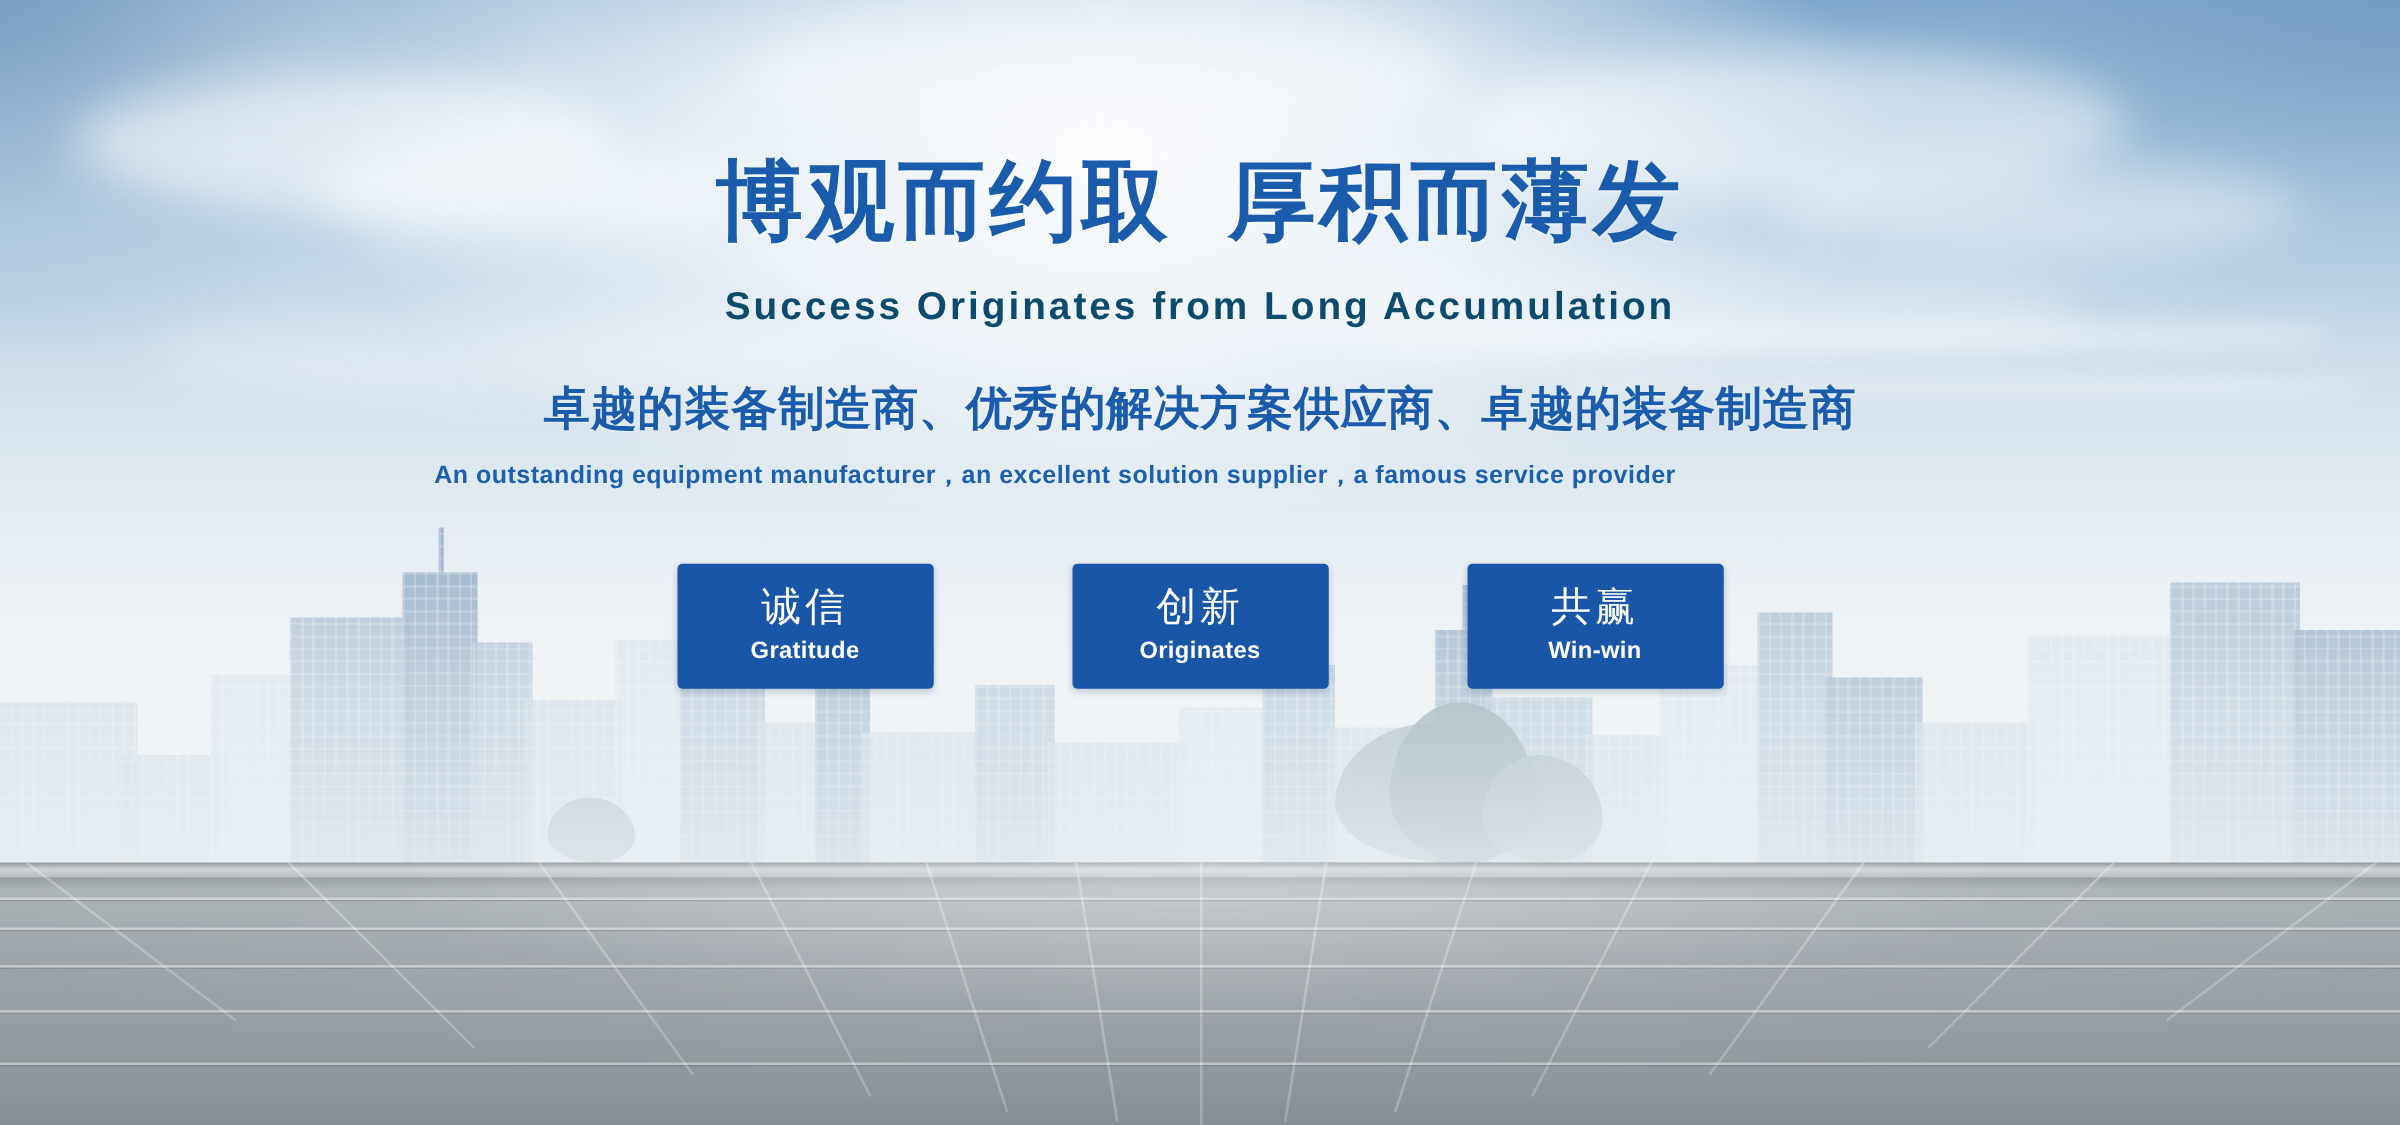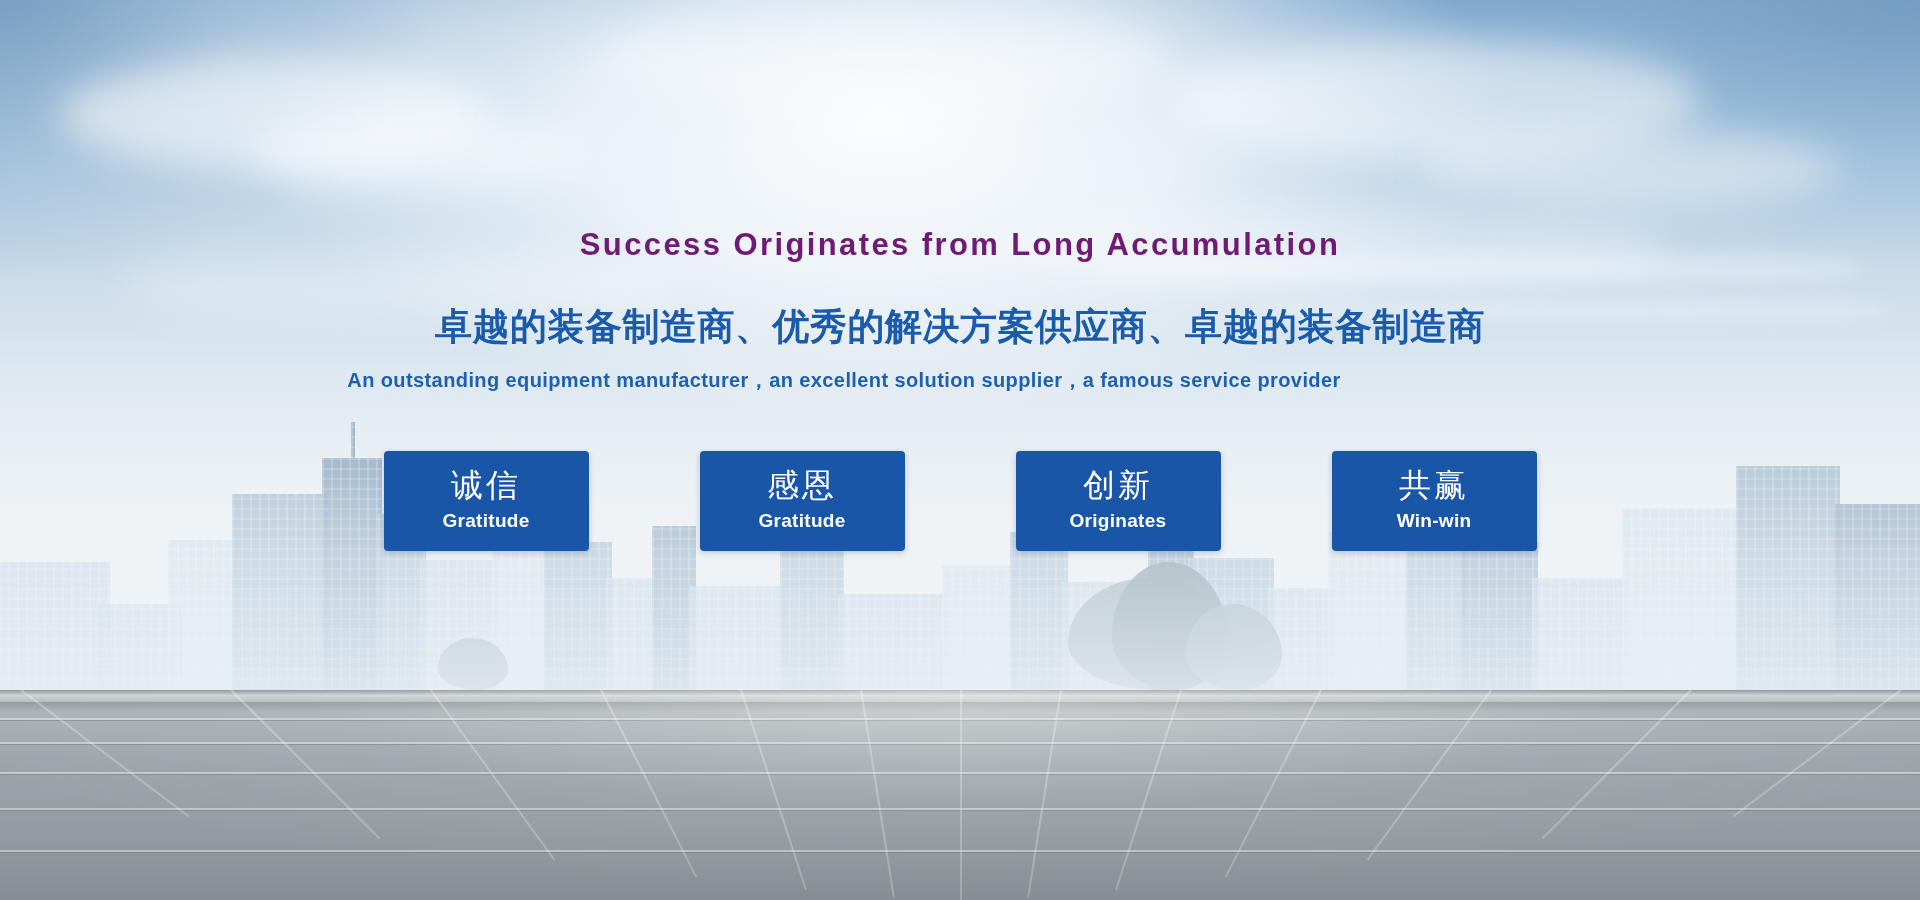--- a/index.html
+++ b/index.html
@@ -184,21 +184,21 @@
   }
   .headline-en {
     position: absolute;
     top: 229px;
     left: 0; width: 1920px;
     text-align: center;
     font-size: 31px;
     line-height: 1;
     font-weight: 700;
     letter-spacing: 2.4px;
-    color: #701a75;
+    color: #0c4a6e;
   }
   .subhead {
     position: absolute;
     top: 308px;
     left: 0; width: 1920px;
     text-align: center;
     font-size: 37px;
     line-height: 1;
     font-weight: 700;
     letter-spacing: 0.5px;
@@ -333,38 +333,35 @@
     <div class="seam-v" style="left:230px;  transform: rotate(-45deg);"></div>
     <div class="seam-v" style="left:1690px; transform: rotate(45deg);"></div>
     <div class="seam-v" style="left:20px;   transform: rotate(-53deg);"></div>
     <div class="seam-v" style="left:1900px; transform: rotate(53deg);"></div>
 
     <div class="ground-sheen"></div>
   </div>
 
   <div class="content">
 
+    <div class="headline">博观而约取  厚积而薄发</div>
 
     <div class="headline-en">Success Originates from Long Accumulation</div>
 
     <div class="subhead">卓越的装备制造商、优秀的解决方案供应商、卓越的装备制造商</div>
 
     <div class="subhead-en">An outstanding equipment manufacturer，an excellent  solution supplier，a famous  service provider</div>
 
     <div class="values">
 
       <div class="value-box">
         <div class="value-cn">诚信</div>
         <div class="value-en">Gratitude</div>
       </div>
 
-      <div class="value-box">
-        <div class="value-cn">感恩</div>
-        <div class="value-en">Gratitude</div>
-      </div>
 
       <div class="value-box">
         <div class="value-cn">创新</div>
         <div class="value-en">Originates</div>
       </div>
 
       <div class="value-box">
         <div class="value-cn">共赢</div>
         <div class="value-en">Win-win</div>
       </div>

